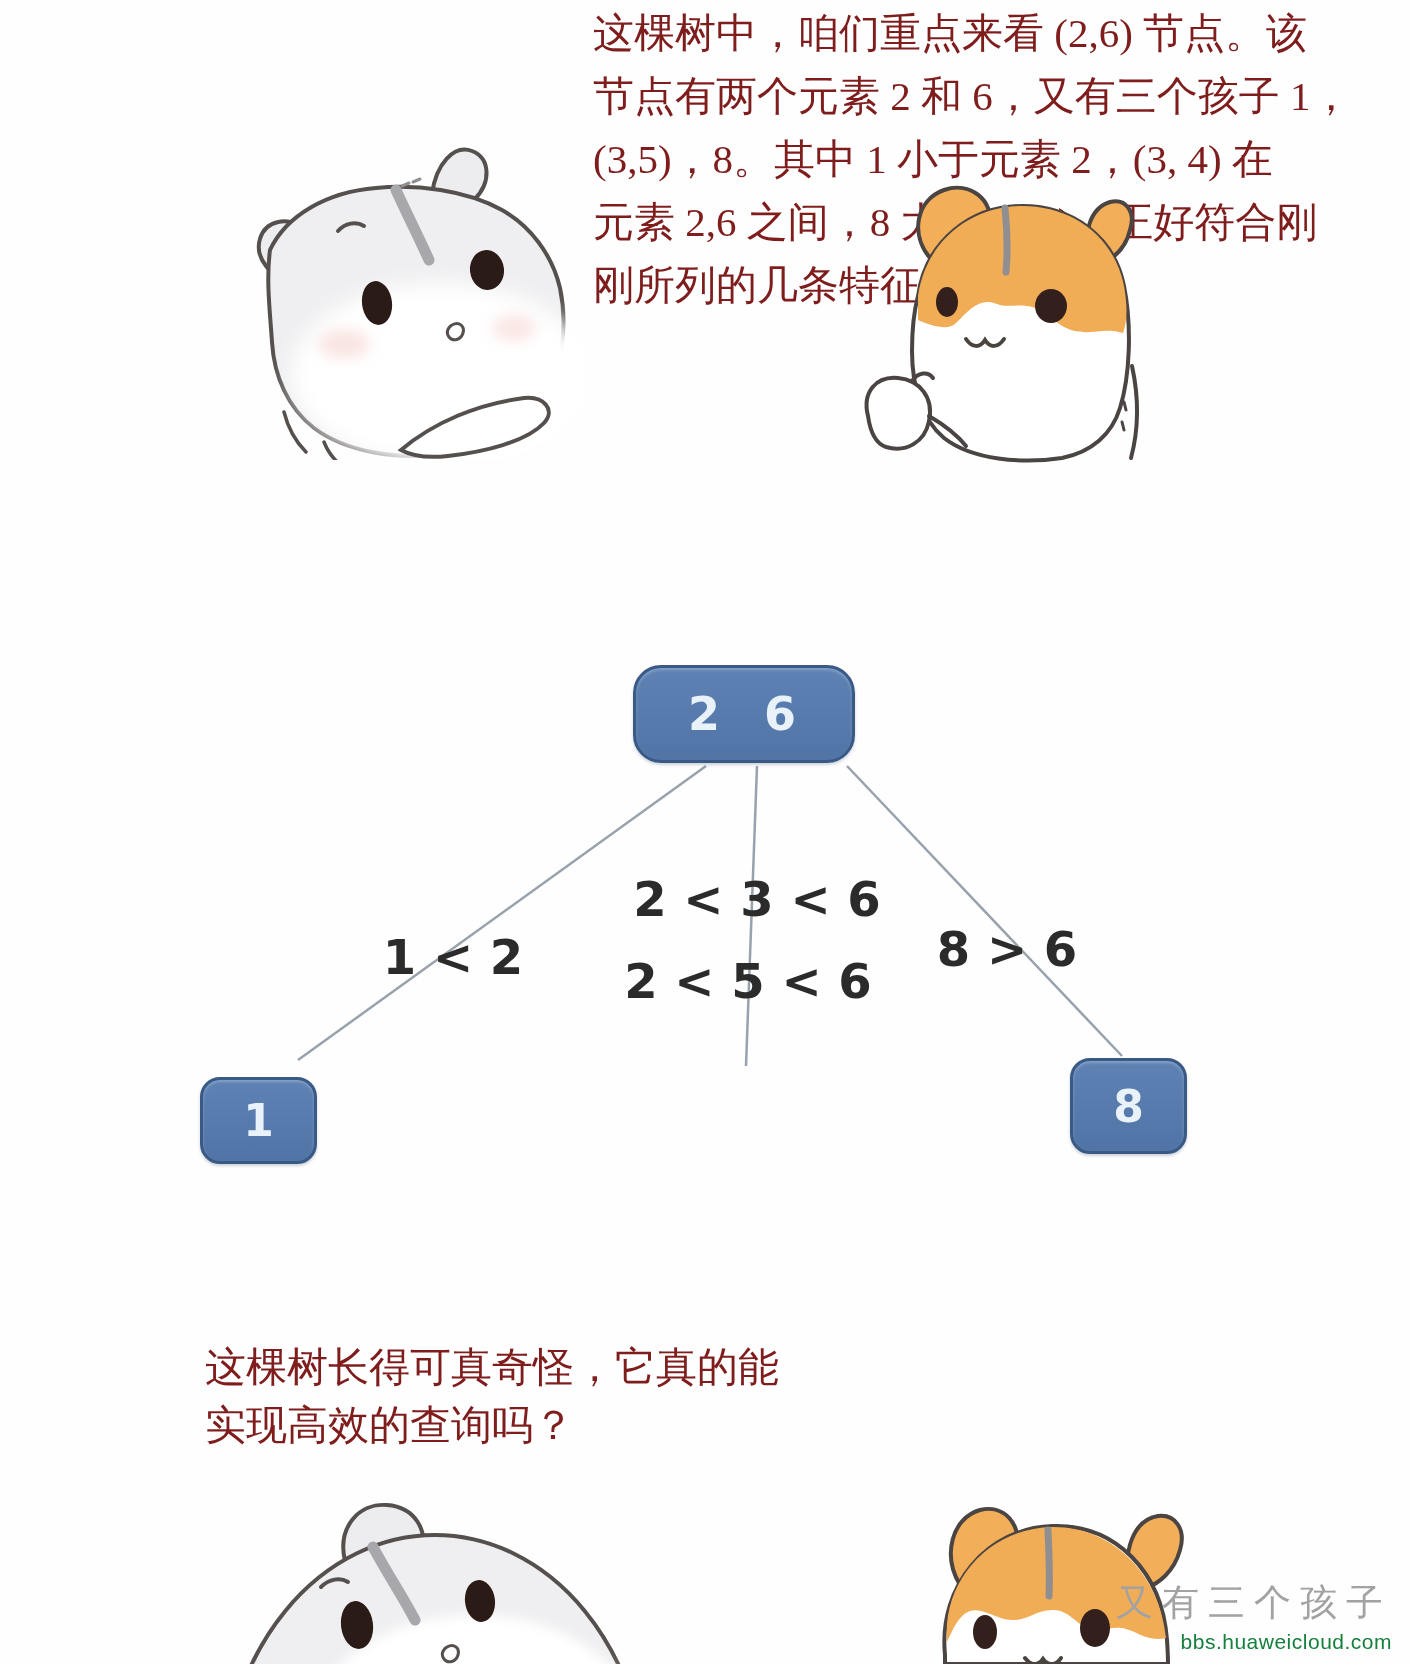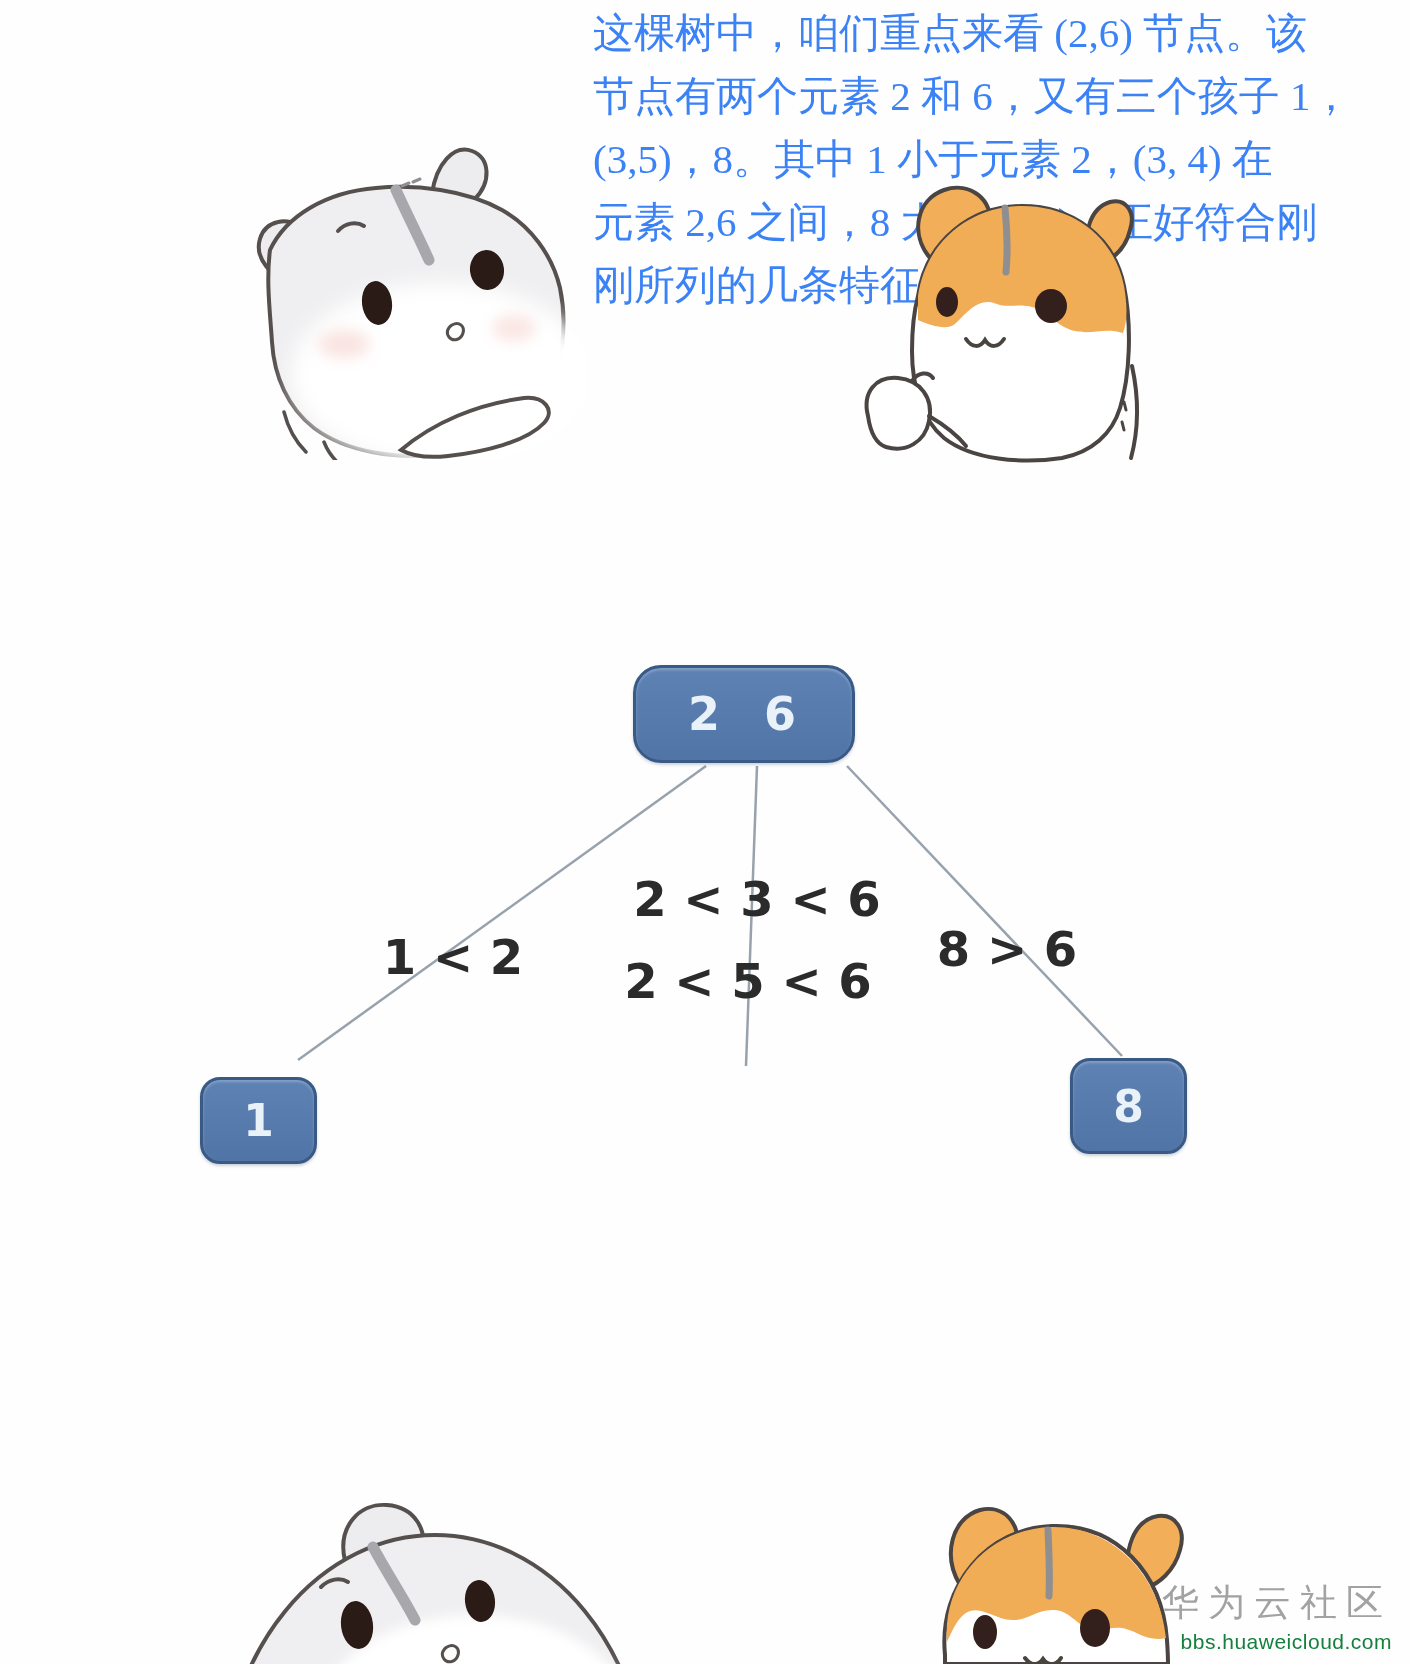--- a/index.html
+++ b/index.html
@@ -2,21 +2,21 @@
 <html><head>
 <meta charset="utf-8">
 <style>
   * { margin:0; padding:0; box-sizing:border-box; }
   body { background:#ffffff; font-family:"Liberation Sans", sans-serif; }
   .canvas {
     position:relative; width:1410px; height:1664px;
     background:#fefefe; overflow:hidden; margin:0 auto;
   }
   
-  .cjk-par { position:absolute; color:#3b82f6; font-family:"Liberation Serif","DejaVu Serif",serif; }
+  .cjk-par { position:absolute; color:#7f1d1d; font-family:"Liberation Serif","DejaVu Serif",serif; }
   .intro { left:593px; top:2px; width:560px; font-size:41px; line-height:63px; }
   .question { left:205px; top:1338px; width:560px; font-size:41px; line-height:58px; }
   .cjk-par div { white-space:nowrap; }
   
   .edges-svg { position:absolute; left:150px; top:600px; width:1100px; height:600px; }
   .node {
     position:absolute; display:flex; align-items:center; justify-content:center;
     background:linear-gradient(180deg,#5e82b4 0%,#5174a6 100%);
     border:3px solid #3a5a86; border-radius:20px;
     color:#e9f1f9; font-family:"DejaVu Sans","Liberation Sans",sans-serif;
@@ -126,20 +126,24 @@
 
   <div class="node node-root">2  6</div>
   <div class="node node-left">1</div>
   <div class="node node-right">8</div>
 
   <div class="edge-label el-left">1 &lt; 2</div>
   <div class="edge-label el-mid-a">2 &lt; 3 &lt; 6</div>
   <div class="edge-label el-mid-b">2 &lt; 5 &lt; 6</div>
   <div class="edge-label el-right">8 &gt; 6</div>
 
+  <div class="cjk-par question">
+    <div>这棵树长得可真奇怪，它真的能</div>
+    <div>实现高效的查询吗？</div>
+  </div>
 
   <svg class="hamster h-bot-left" viewBox="0 0 420 169">
     <defs>
       <filter id="soft3" x="-50%" y="-50%" width="200%" height="200%">
           <feGaussianBlur stdDeviation="6"></feGaussianBlur>
         </filter>
     </defs>
 
     <path d="M120,66 C112,32 134,8 162,10 C190,12 204,36 196,60 C190,76 170,84 150,82 Z" fill="#ededef" stroke="#55504e" stroke-width="4"></path>
 
@@ -167,17 +171,17 @@
 
     <path d="M158,40 C159,62 160,84 159,106" fill="none" stroke="#8f8f91" stroke-width="7" stroke-linecap="round"></path>
 
     <ellipse cx="95" cy="142" rx="12" ry="17" fill="#33201c"></ellipse>
     <ellipse cx="205" cy="138" rx="15" ry="19" fill="#33201c"></ellipse>
 
     <path d="M135,168 C141,176 148,176 153,169 C158,176 166,176 171,168" fill="none" stroke="#4a443f" stroke-width="4" stroke-linecap="round"></path>
   </svg>
 
   <div class="watermark">
-    <div class="wm-title">华为云社区</div>
+    <div class="wm-title">又有三个孩子</div>
     <div class="wm-url">bbs.huaweicloud.com</div>
   </div>
 
 </div>
 
 </body></html>

